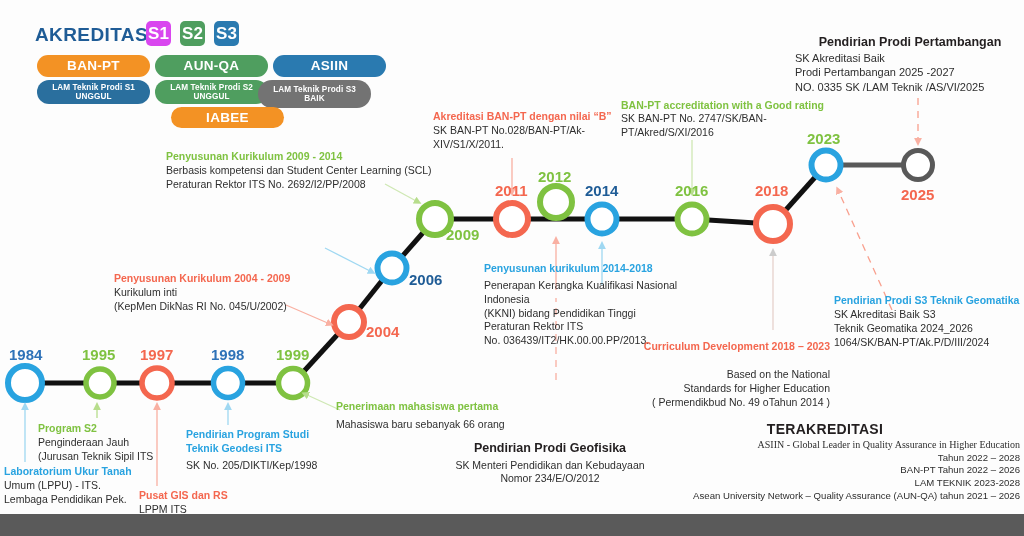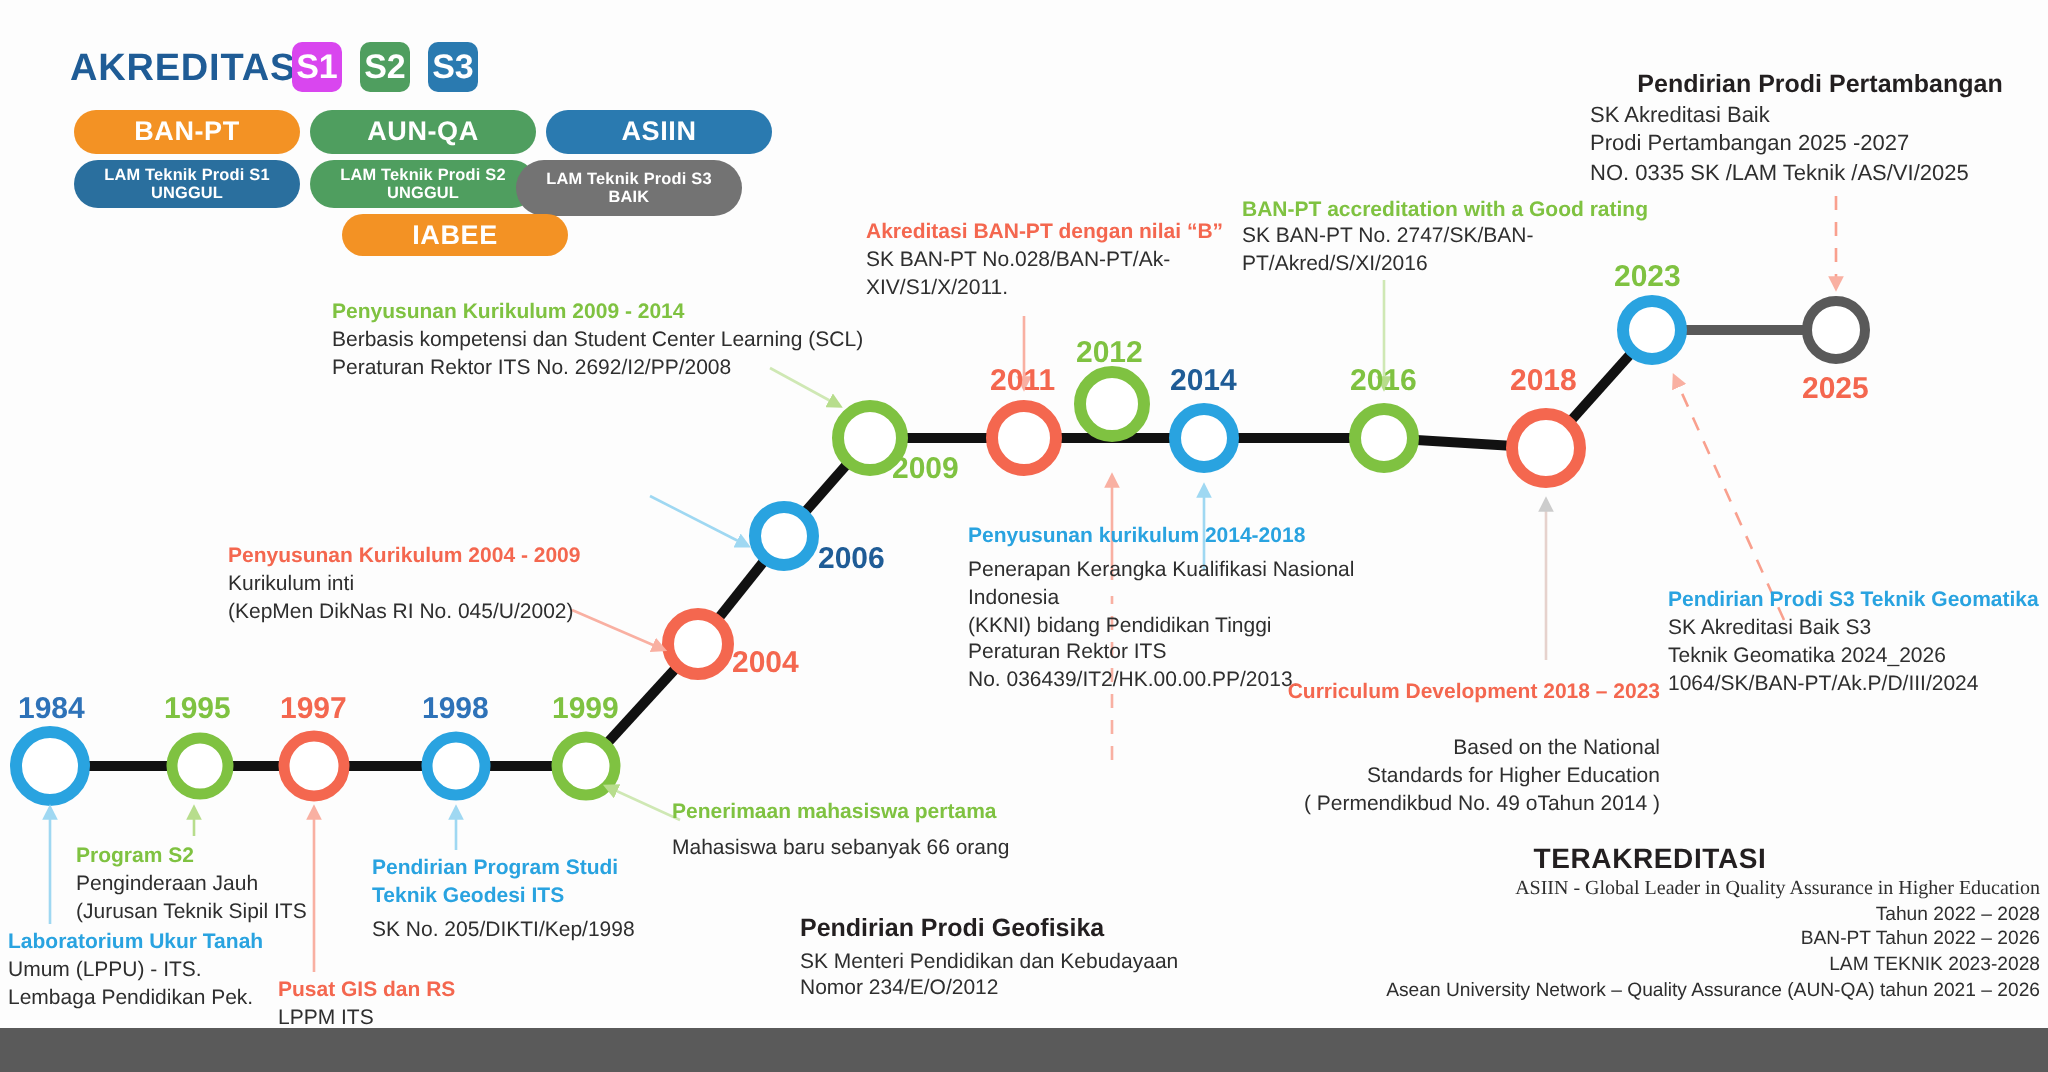--- a/index.html
+++ b/index.html
@@ -48,21 +48,21 @@
   .yr.b2{color:#1f5c96;}
 
   
   .note{position:absolute;line-height:1.32;}
   .note .hd{font-weight:bold;font-size:10.5px;}
   .note .bd{font-size:10.5px;color:#2e2e2e;}
   .hd.blue{color:#29a3e0;}
   .hd.green{color:#7fc241;}
   .hd.red{color:#f4674f;}
   .hd.dark{color:#231f20;font-size:12.5px;}
-  .ctr{text-align:left;margin-top:16px;}
+  .ctr{text-align:center;}
   .rgt{text-align:right;}
   .big-hd{font-size:12.5px;font-weight:bold;color:#231f20;text-align:center;}
   .med{font-size:11px;color:#2e2e2e;}
 </style>
 </head>
 <body>
 
 <div id="stage">
 
   <div id="legend">

